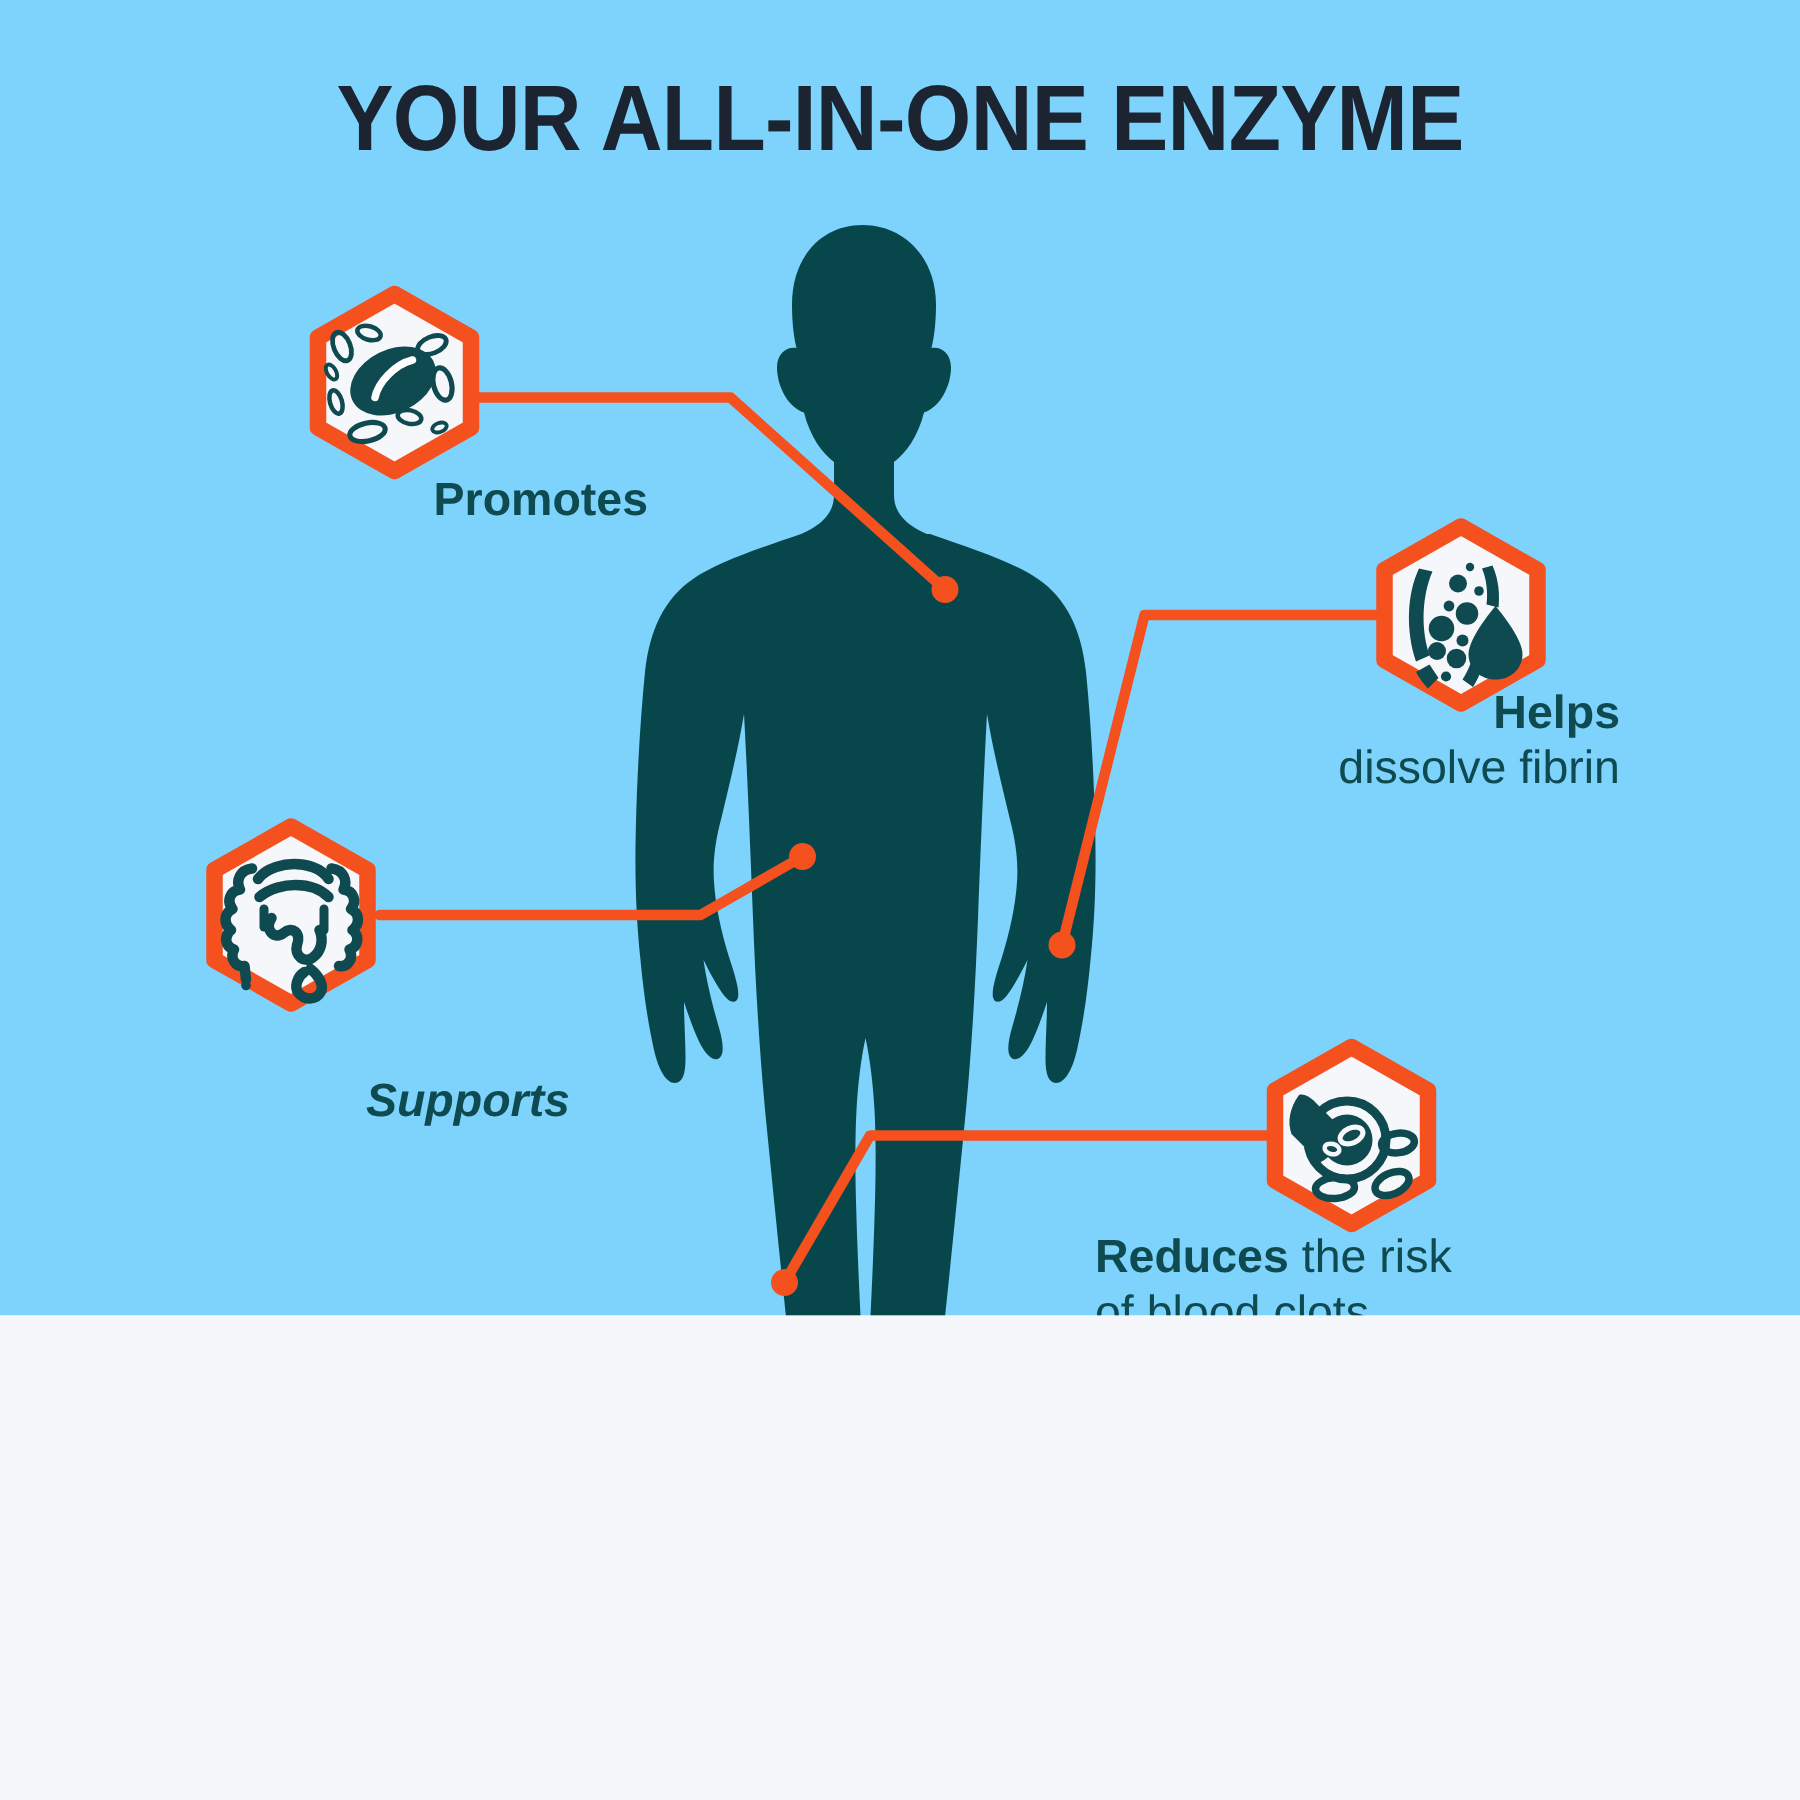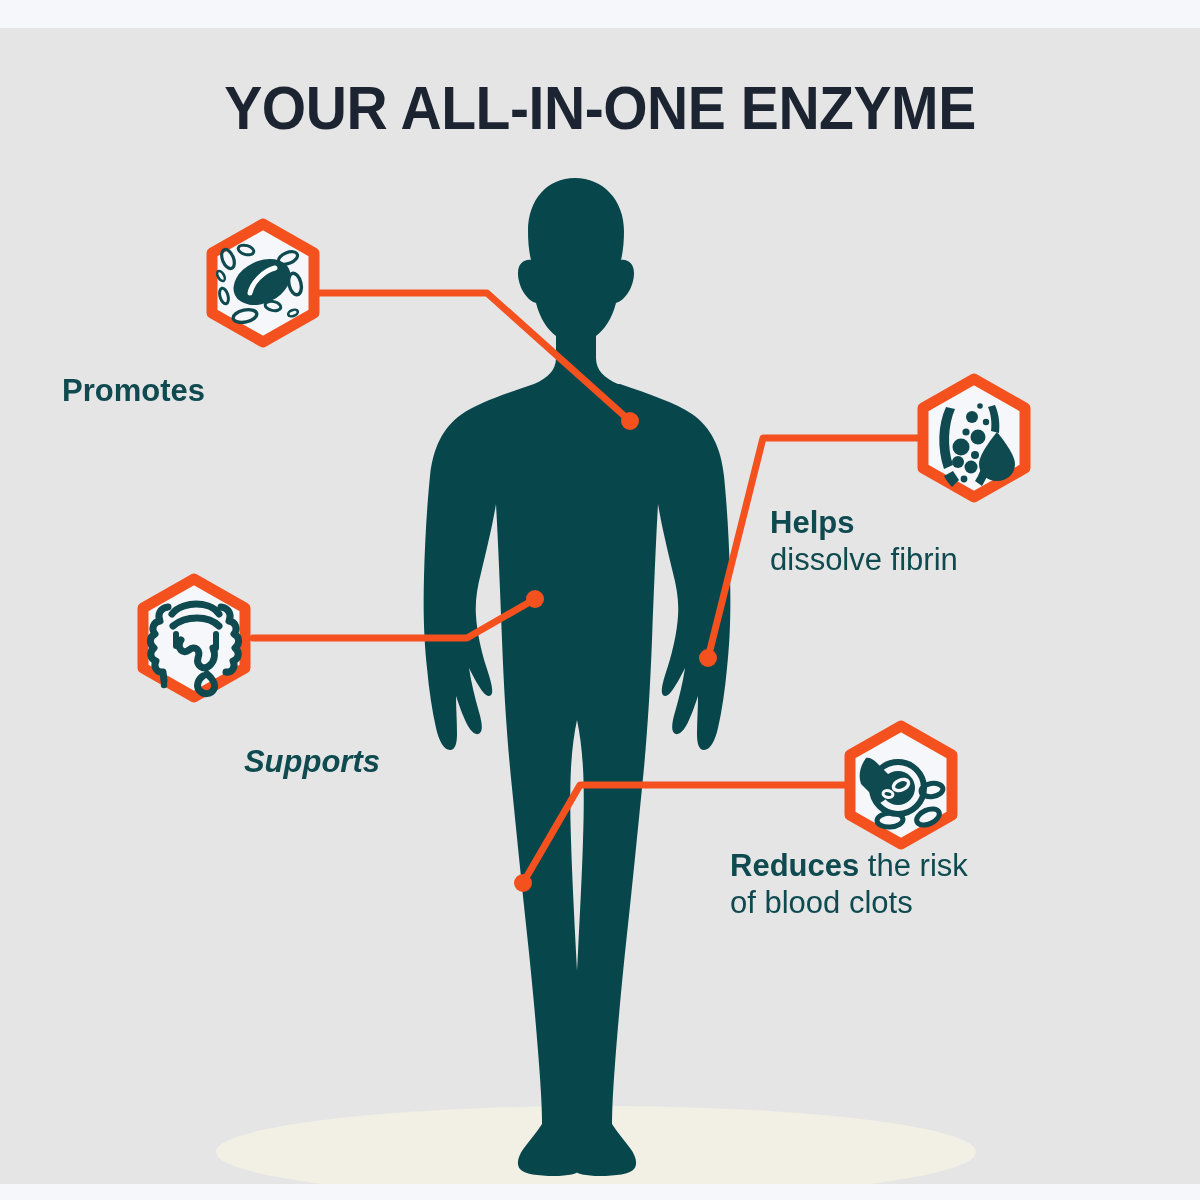--- a/index.html
+++ b/index.html
@@ -6,24 +6,23 @@
     margin: 0;
     padding: 0;
     background: #f6f7fb;
   }
   body {
     font-family: "Liberation Sans", sans-serif;
   }
   #canvas {
     position: relative;
     width: 1200px;
-    height: 1156px;
-    background: #e5e5e5;
+    height: 877px;
+    background: #7dd3fc;
     overflow: hidden;
-    margin-top: 28px;
   }
   #art {
     position: absolute;
     inset: 0;
     width: 1200px;
     height: 1200px;
   }
   .title {
     position: absolute;
     top: 44px;
@@ -47,36 +46,36 @@
   }
   .callout .ln {
     display: block;
     font-size: 31px;
   }
   .callout .bold {
     font-weight: bold;
   }
   .c-circulation {
     left: 62px;
-    top: 345px;
+    top: 315px;
     width: 370px;
-    text-align: left;
+    text-align: right;
   }
   .c-gut {
     left: 30px;
     top: 716px;
     width: 350px;
     text-align: right;
     font-style: italic;
   }
   .c-fibrin {
     left: 770px;
-    top: 477px;
+    top: 457px;
     width: 310px;
-    text-align: left;
+    text-align: right;
   }
   .c-clots {
     left: 730px;
     top: 820px;
     width: 360px;
   }
 </style>
 </head>
 <body>
 

